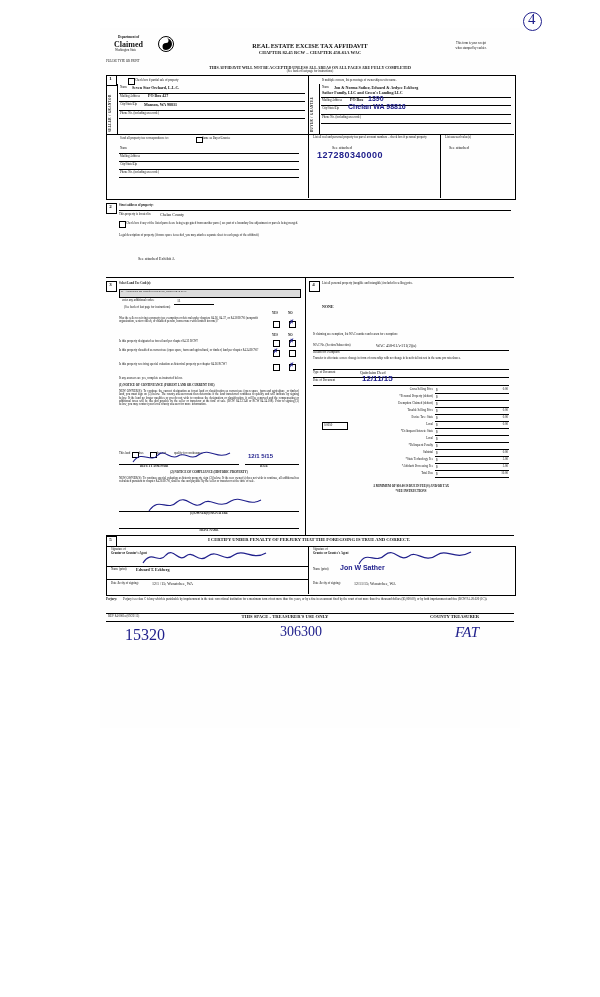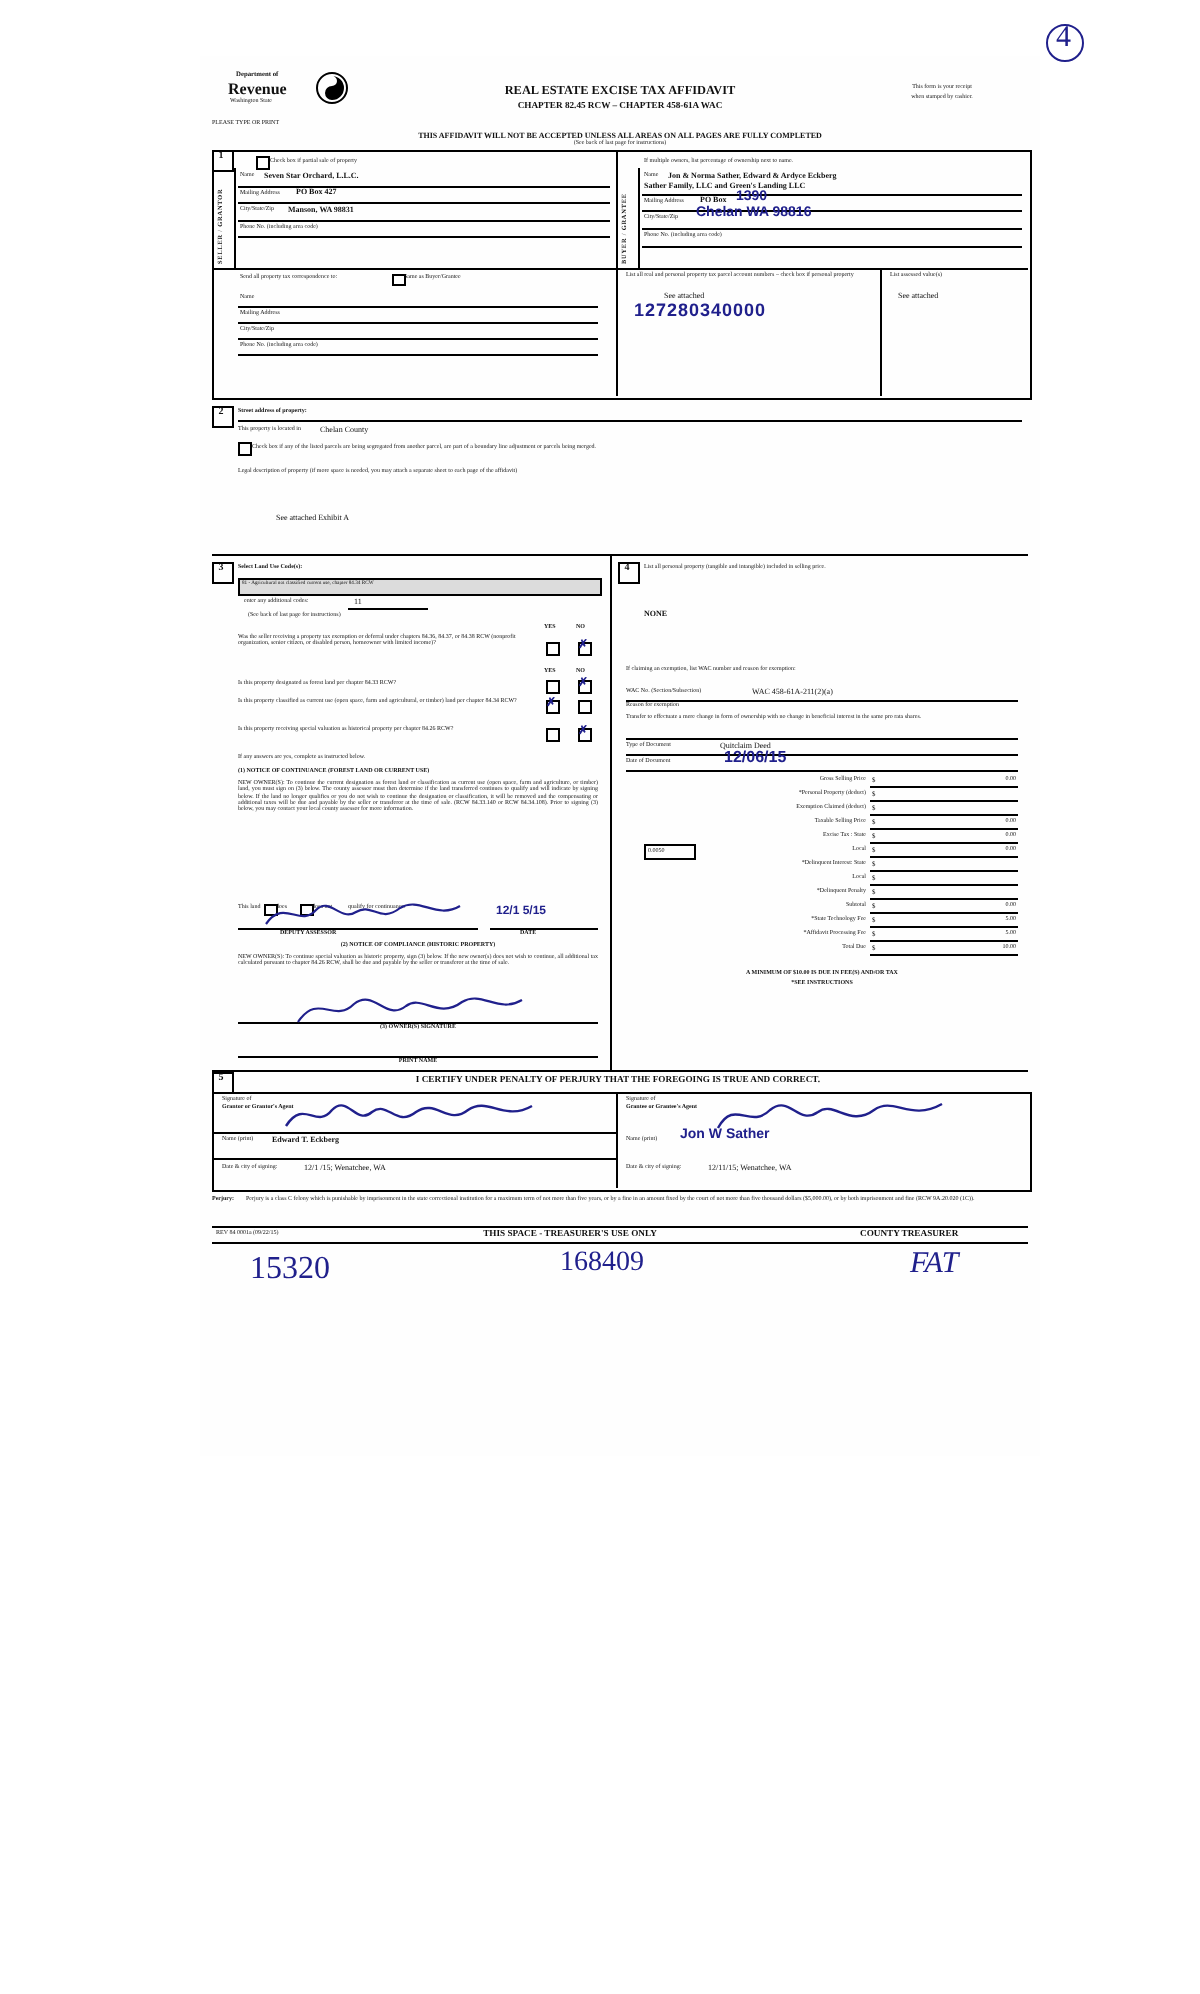--- a/index.html
+++ b/index.html
@@ -27,21 +27,21 @@
 <body>
 
 <div id="page">
 
   <div class="circle" style="left:523px;top:12px;width:17px;height:17px;"></div>
   <div class="pagenum" style="left:528px;top:11px;">4</div>
 
   <div class="scan">
 
     <div class="lbl tiny bold" style="left:18px;top:8px;">Department of</div>
-    <div class="lbl bold" style="left:14px;top:12px;font-size:8px;">Revenue</div>
+    <div class="lbl bold" style="left:14px;top:12px;font-size:8px;">Claimed</div>
     <div class="lbl xtiny" style="left:15px;top:21px;">Washington State</div>
 
     <svg style="position:absolute;left:58px;top:8px;" width="16" height="16" viewBox="0 0 32 32">
       <circle cx="16" cy="16" r="15" fill="none" stroke="#000" stroke-width="2"></circle>
       <path d="M16 4 a12 12 0 0 1 0 24 a7 7 0 0 1 0 -14 a5 5 0 0 0 0 -10 z" fill="#000"></path>
     </svg>
 
     <div class="lbl bold ctr" style="left:110px;top:14px;width:200px;font-size:6.2px;">REAL ESTATE EXCISE TAX AFFIDAVIT</div>
     <div class="lbl bold ctr" style="left:110px;top:22px;width:200px;font-size:4.6px;">CHAPTER 82.45 RCW – CHAPTER 458-61A WAC</div>
     <div class="lbl xtiny" style="left:6px;top:32px;">PLEASE TYPE OR PRINT</div>
@@ -198,21 +198,21 @@
     <div class="lbl sm" style="left:276px;top:315.5px;">WAC 458-61A-211(2)(a)</div>
     <div class="rule" style="left:213px;top:321.5px;width:196px;"></div>
     <div class="lbl xtiny" style="left:213px;top:323px;">Reason for exemption</div>
     <div class="lbl xtiny" style="left:213px;top:329px;width:196px;">Transfer to effectuate a mere change in form of ownership with no change in beneficial interest in the same pro rata shares.</div>
     <div class="rule" style="left:213px;top:341px;width:196px;"></div>
 
     <div class="lbl xtiny" style="left:213px;top:343px;">Type of Document</div>
     <div class="lbl sm" style="left:260px;top:342.5px;">Quitclaim Deed</div>
     <div class="rule" style="left:213px;top:349px;width:196px;"></div>
     <div class="lbl xtiny" style="left:213px;top:351px;">Date of Document</div>
-    <div class="hw" style="left:262px;top:346px;font-size:8px;">12/06/15</div>
+    <div class="hw" style="left:262px;top:346px;font-size:8px;">12/11/15</div>
     <div class="rule" style="left:213px;top:357px;width:196px;"></div>
 
     <div>
       <div class="lbl xtiny" style="left:248px;top:360px;width:85px;text-align:right;">Gross Selling Price</div>
       <div class="dollar" style="left:336px;top:360px;">$</div>
       <div class="lbl xtiny" style="left:370px;top:360px;width:38px;text-align:right;">0.00</div>
       <div class="rule" style="left:335px;top:365px;width:74px;"></div>
 
       <div class="lbl xtiny" style="left:248px;top:367px;width:85px;text-align:right;">*Personal Property (deduct)</div>
       <div class="dollar" style="left:336px;top:367px;">$</div>
@@ -308,16 +308,16 @@
     <div class="lbl xtiny bold" style="left:6px;top:570px;">Perjury:</div>
     <div class="lbl xtiny" style="left:23px;top:570px;width:388px;text-align:justify;">Perjury is a class C felony which is punishable by imprisonment in the state correctional institution for a maximum term of not more than five years, or by a fine in an amount fixed by the court of not more than five thousand dollars ($5,000.00), or by both imprisonment and fine (RCW 9A.20.020 (1C)).</div>
 
     <div class="line" style="left:6px;top:585px;width:408px;height:0.6px;"></div>
     <div class="lbl xtiny" style="left:8px;top:587px;">REV 84 0001a (09/22/15)</div>
     <div class="lbl bold ctr" style="left:100px;top:586px;width:170px;font-size:4.6px;">THIS SPACE - TREASURER'S USE ONLY</div>
     <div class="lbl bold" style="left:330px;top:586px;font-size:4.6px;">COUNTY TREASURER</div>
     <div class="line" style="left:6px;top:593px;width:408px;height:0.6px;"></div>
 
     <div class="hwbig" style="left:25px;top:598px;font-size:16px;color:#20208c;">15320</div>
-    <div class="hwbig" style="left:180px;top:596px;font-size:14px;color:#20208c;">168409</div>
+    <div class="hwbig" style="left:180px;top:596px;font-size:14px;color:#20208c;">306300</div>
     <div class="hwbig" style="left:355px;top:596px;font-size:15px;color:#20208c;font-style:italic;">FAT</div>
   </div>
 </div>
 
 </body></html>

